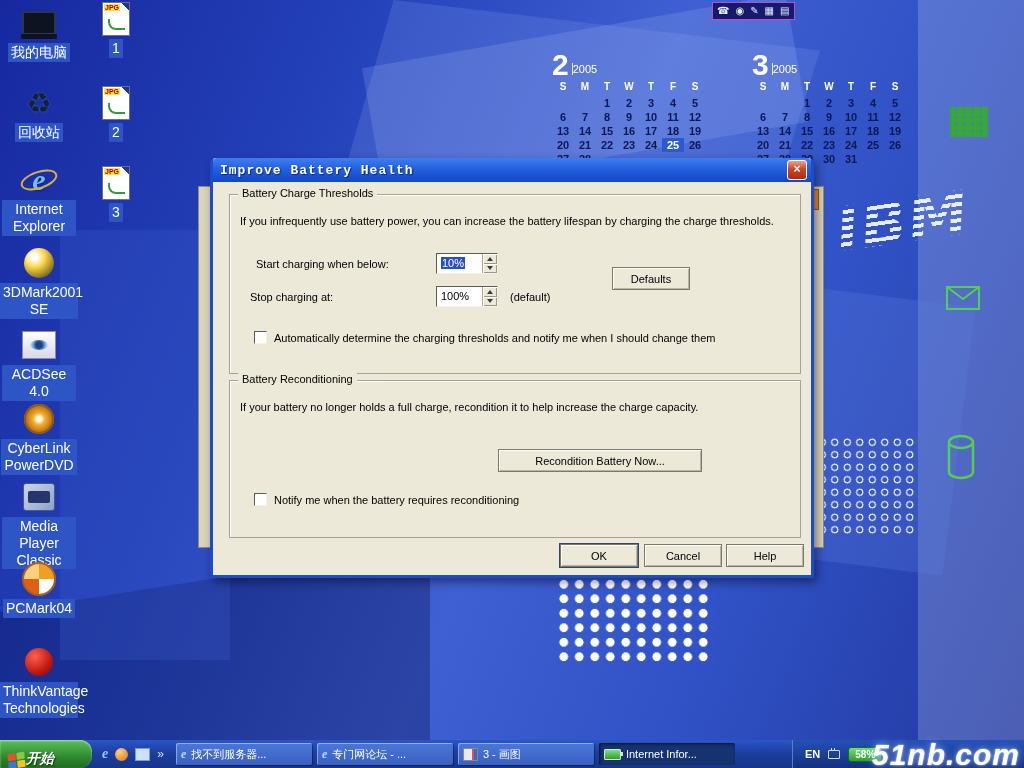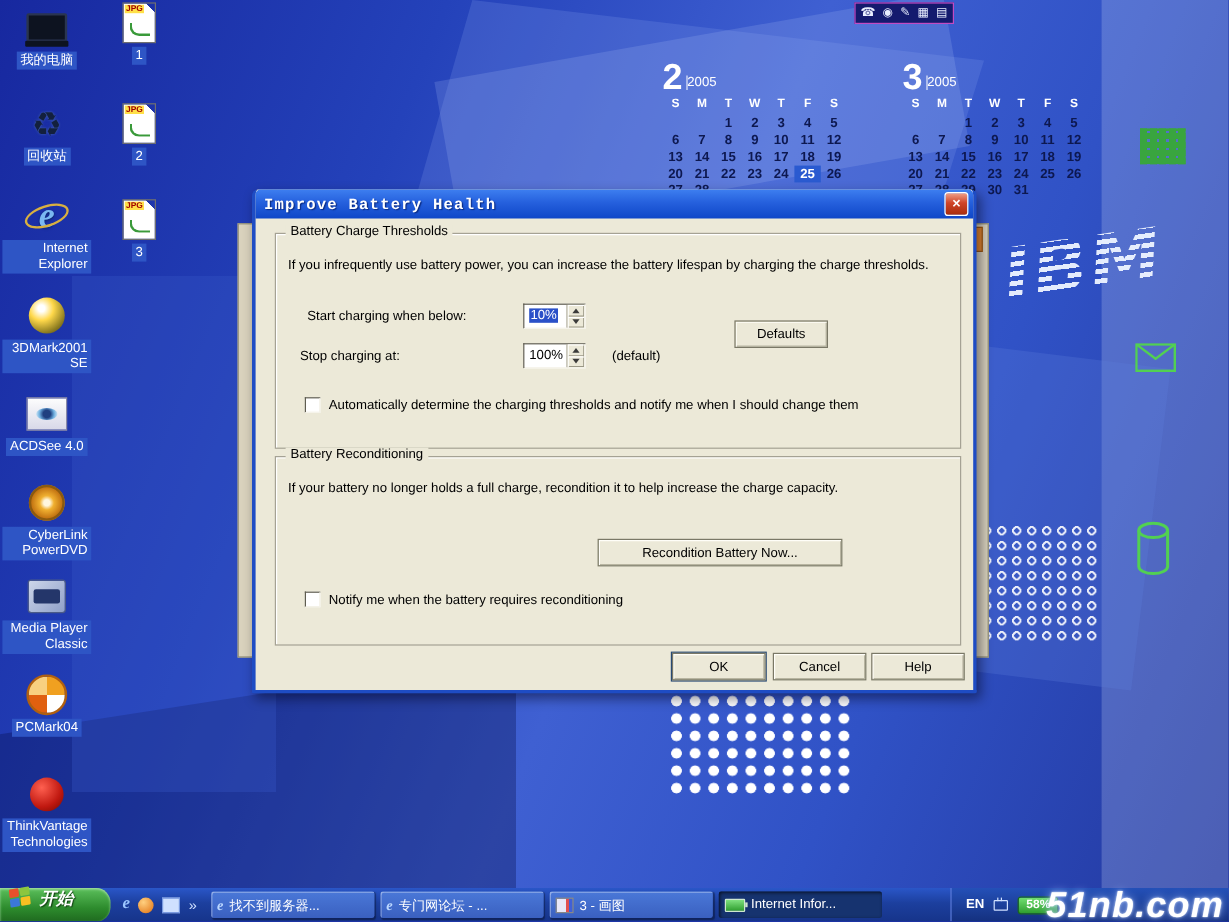--- a/index.html
+++ b/index.html
@@ -48,21 +48,21 @@
   .cal-head{display:flex;align-items:flex-end;gap:3px}
   .cal-month{font-size:30px;font-weight:bold;line-height:.85}
   .cal-year{font-size:11px;margin-bottom:3px;border-left:1px solid rgba(255,255,255,.85)}
   .cal-grid{display:grid;grid-template-columns:repeat(7,22px);margin-top:3px}
   .cal-h{font-size:10px;font-weight:bold;text-align:center;height:15px;color:#fff}
   .cal-d{font-size:11px;font-weight:bold;text-align:center;height:14px;line-height:14px;color:#0d1850}
   .cal-hl{background:#2a5ad0;color:#fff}
 
   
   .dicon{position:absolute;width:74px;display:flex;flex-direction:column;align-items:center;gap:3px;z-index:3;cursor:default}
-  .dlabel{background:#2e55c5;color:#fff;font-size:11px;line-height:1.2;padding:1px 3px;text-align:right;max-width:72px}
+  .dlabel{background:#2e55c5;color:#fff;font-size:14px;line-height:1.2;padding:1px 3px;text-align:center;max-width:72px}
   .art{width:38px;height:34px;position:relative;display:flex;align-items:center;justify-content:center}
   .art-computer::before{content:"";width:30px;height:20px;background:#0d1320;border:2px solid #2a3550;border-radius:2px}
   .art-computer::after{content:"";position:absolute;bottom:1px;width:36px;height:5px;background:#0d1320;border-radius:1px}
   .art-recycle::before{content:"♻";font-size:28px;color:#13203d;text-shadow:0 0 2px #4a6ab0}
   .art-ie::before{content:"e";font:italic bold 30px "Liberation Serif",serif;color:#7ab8f2;text-shadow:0 1px 2px #06245c}
   .art-ie::after{content:"";position:absolute;width:34px;height:14px;border:2px solid #d8b040;border-radius:50%;transform:rotate(-18deg)}
   .art-3dmark::before{content:"";width:30px;height:30px;border-radius:50%;
     background:radial-gradient(circle at 35% 30%,#fff 0 10%,#ffd84a 35%,#8a7a20 72%,#3a3510 100%)}
   .art-acdsee::before{content:"";width:32px;height:26px;background:linear-gradient(#fdfdfd,#d8d8e8);border:1px solid #8a8aa8}
   .art-acdsee::after{content:"";position:absolute;width:18px;height:10px;border-radius:50%;
@@ -99,21 +99,21 @@
     text-align:center;cursor:pointer}
   .dlg-body{position:relative;height:393px;font-size:11px;color:#000}
 
   .group{position:absolute;border:1px solid #a5a294;box-shadow:inset 1px 1px 0 #fff}
   .g1{left:16px;top:12px;width:570px;height:178px}
   .g2{left:16px;top:198px;width:570px;height:156px}
   .glabel{position:absolute;top:-8px;left:8px;background:#ece9d8;padding:0 4px;font-size:11px}
   .gdesc{position:absolute;left:10px;top:20px;width:552px;font-size:11px}
 
   .flabel{position:absolute;font-size:11px}
-  .spin{position:absolute;display:flex;width:52px;height:21px;background:#fff;box-sizing:border-box;
+  .spin{position:absolute;display:flex;width:62px;height:21px;background:#fff;box-sizing:border-box;
     border:1px solid;border-color:#5f5d50 #f4f2e8 #f4f2e8 #5f5d50}
   .spin-val{flex:1;font-size:11px;padding:3px 2px 0 4px;white-space:nowrap}
   .sel{background:#2a50c8;color:#fff;padding:0 1px}
   .spin-btns{width:14px;display:flex;flex-direction:column;border-left:1px solid #a8a594}
   .su,.sd{flex:1;background:#ece9d8;position:relative;box-shadow:inset 1px 1px 0 #fff,inset -1px -1px 0 #9a9786;cursor:pointer}
   .su::after,.sd::after{content:"";position:absolute;left:50%;top:50%;transform:translate(-50%,-50%)}
   .su::after{border-left:3px solid transparent;border-right:3px solid transparent;border-bottom:4px solid #3a3a3a}
   .sd::after{border-left:3px solid transparent;border-right:3px solid transparent;border-top:4px solid #3a3a3a}
 
   .btn{position:absolute;height:23px;background:#ece9d8;border:1px solid #7a7866;font-size:11px;
@@ -124,21 +124,21 @@
   .btn-cancel{left:431px;top:362px;width:78px}
   .btn-help{left:513px;top:362px;width:78px}
 
   .chk-row{position:absolute;display:flex;gap:7px;align-items:flex-end}
   .chk{width:13px;height:13px;background:#fff;box-sizing:border-box;flex:none;
     border:1px solid;border-color:#5f5d50 #f4f2e8 #f4f2e8 #5f5d50;cursor:pointer}
 
   
   .taskbar{position:absolute;left:0;bottom:0;width:1024px;height:28px;z-index:30;display:flex;align-items:center;
     background:linear-gradient(#2a56c8,#1c3f9e 45%,#16348a)}
-  .start-btn{width:92px;height:28px;border-radius:0 12px 12px 0;display:flex;align-items:flex-start;gap:8px;padding-left:8px;
+  .start-btn{width:92px;height:28px;border-radius:0 12px 12px 0;display:flex;align-items:flex-end;gap:1px;padding-left:8px;
     background:linear-gradient(#5cc05c,#2d8b2d 60%,#1f6a1f);box-shadow:inset 0 1px 2px #a8e0a8;cursor:pointer;flex:none;box-sizing:border-box}
   .start-label{color:#fff;font:bold italic 14px "Liberation Sans",sans-serif;text-shadow:1px 1px 1px #123f12}
   .flag{display:grid;grid-template-columns:8px 8px;grid-auto-rows:7px;gap:1px;transform:rotate(-6deg) skewY(-4deg)}
   .flag span{border-radius:1px}
   .f1{background:#e8502c}.f2{background:#8cc63f}.f3{background:#3b78d8}.f4{background:#f8c022}
   .ql{display:flex;align-items:center;gap:7px;margin:0 6px 0 10px}
   .ql-e{font:italic bold 14px "Liberation Serif",serif;color:#9cc6ff;cursor:pointer}
   .ql-media{width:13px;height:13px;border-radius:50%;background:radial-gradient(circle at 35% 30%,#ffd080,#e07010);cursor:pointer}
   .ql-desktop{width:13px;height:11px;background:#cfe0ff;border:1px solid #7a9ae0;cursor:pointer}
   .ql-chev{color:#cfe0ff;font-size:12px;cursor:pointer}

